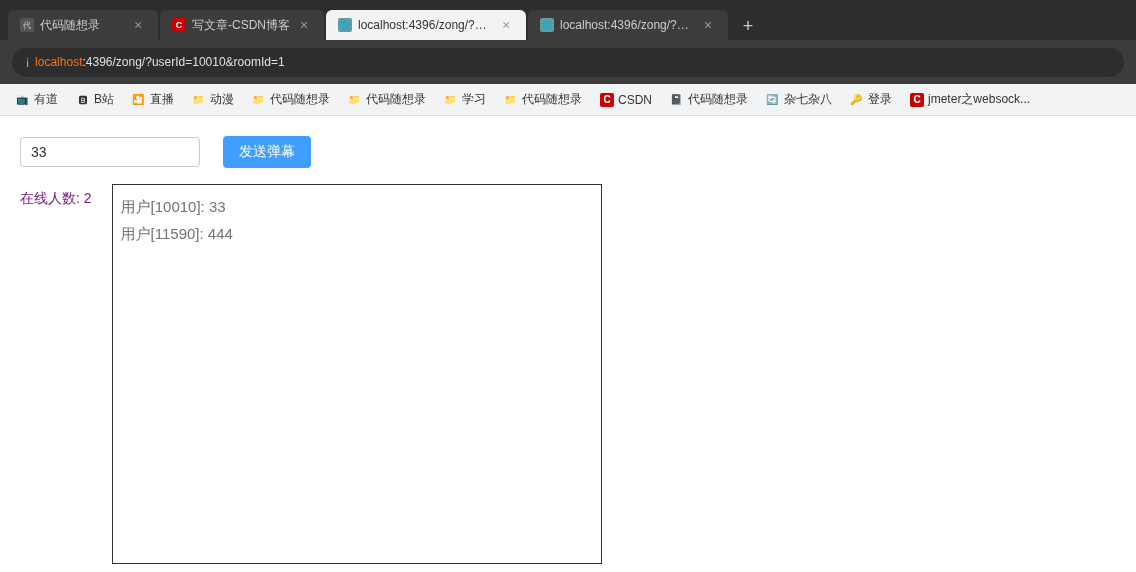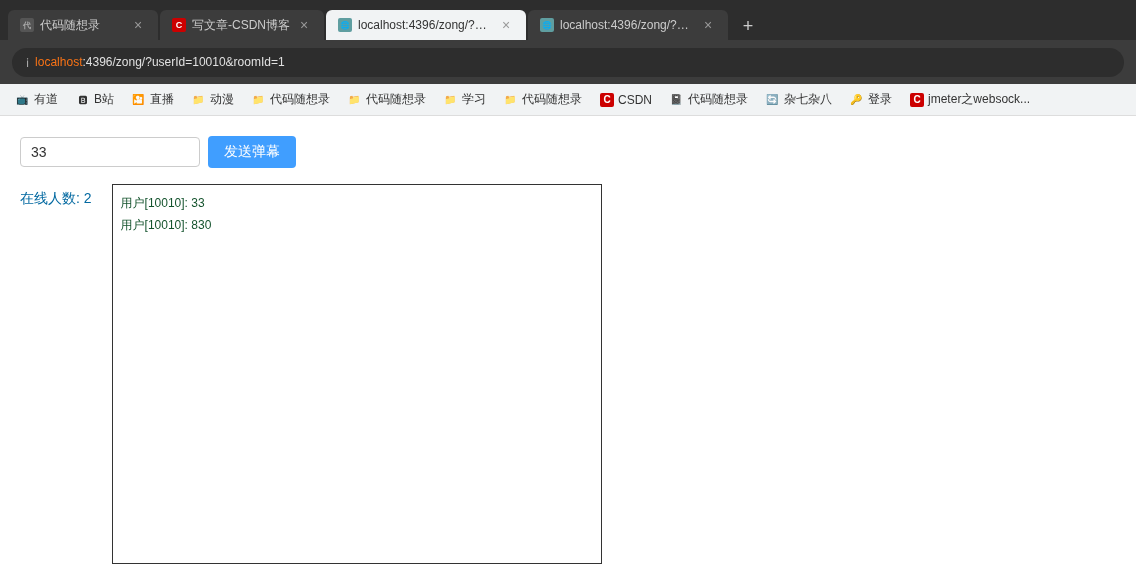--- a/index.html
+++ b/index.html
@@ -28,27 +28,27 @@
     .address-text .highlight { color: #f97316; }
 
     
     .bookmarks-bar { background: #f1f3f4; border-bottom: 1px solid #ddd; padding: 4px 8px; display: flex; align-items: center; gap: 2px; height: 32px; overflow: hidden; }
     .bookmark-item { display: flex; align-items: center; gap: 4px; padding: 3px 8px; border-radius: 4px; cursor: pointer; color: #333; font-size: 12px; white-space: nowrap; }
     .bookmark-icon { width: 14px; height: 14px; display: flex; align-items: center; justify-content: center; font-size: 10px; flex-shrink: 0; }
 
     
     .page-content { background: white; flex: 1; padding: 20px; display: flex; flex-direction: column; gap: 16px; }
 
-    .input-row { display: flex; gap: 8px; align-items: center; }
+    .input-row { display: flex; gap: 23px; align-items: center; }
     .message-input { border: 1px solid #ccc; border-radius: 4px; padding: 6px 10px; font-size: 14px; width: 180px; color: #333; outline: none; }
     .send-btn { background: #409eff; color: white; border: none; padding: 7px 16px; border-radius: 4px; cursor: pointer; font-size: 14px; }
 
     .chat-area { display: flex; gap: 20px; align-items: flex-start; }
-    .online-count { font-size: 14px; color: #0369a1; white-space: nowrap; margin-top: 6px; }
-    .message-box { border: 1px solid #333; padding: 8px; width: 490px; min-height: 380px; font-size: 12px; color: #14532d; line-height: 1.8; vertical-align: top; }
+    .online-count { font-size: 14px; color: #701a75; white-space: nowrap; margin-top: 6px; }
+    .message-box { border: 1px solid #333; padding: 8px; width: 490px; min-height: 380px; font-size: 15px; color: #737373; line-height: 1.8; vertical-align: top; }
     .message-line { display: block; }
   </style>
 </head>
 <body>
 
 <div class="browser-chrome">
 
   <div class="tab-bar">
     <div class="tab">
       <div class="tab-favicon code">代</div>
@@ -140,17 +140,17 @@
   <div class="page-content">
     <div class="input-row">
       <input class="message-input" type="text" value="33" style="">
       <button class="send-btn">发送弹幕</button>
     </div>
 
     <div class="chat-area">
       <div class="online-count">在线人数: 2</div>
       <div class="message-box">
         <span class="message-line">用户[10010]: 33</span>
-        <span class="message-line">用户[10010]: 830</span>
+        <span class="message-line">用户[11590]: 444</span>
       </div>
     </div>
   </div>
 </div>
 
 </body></html>

